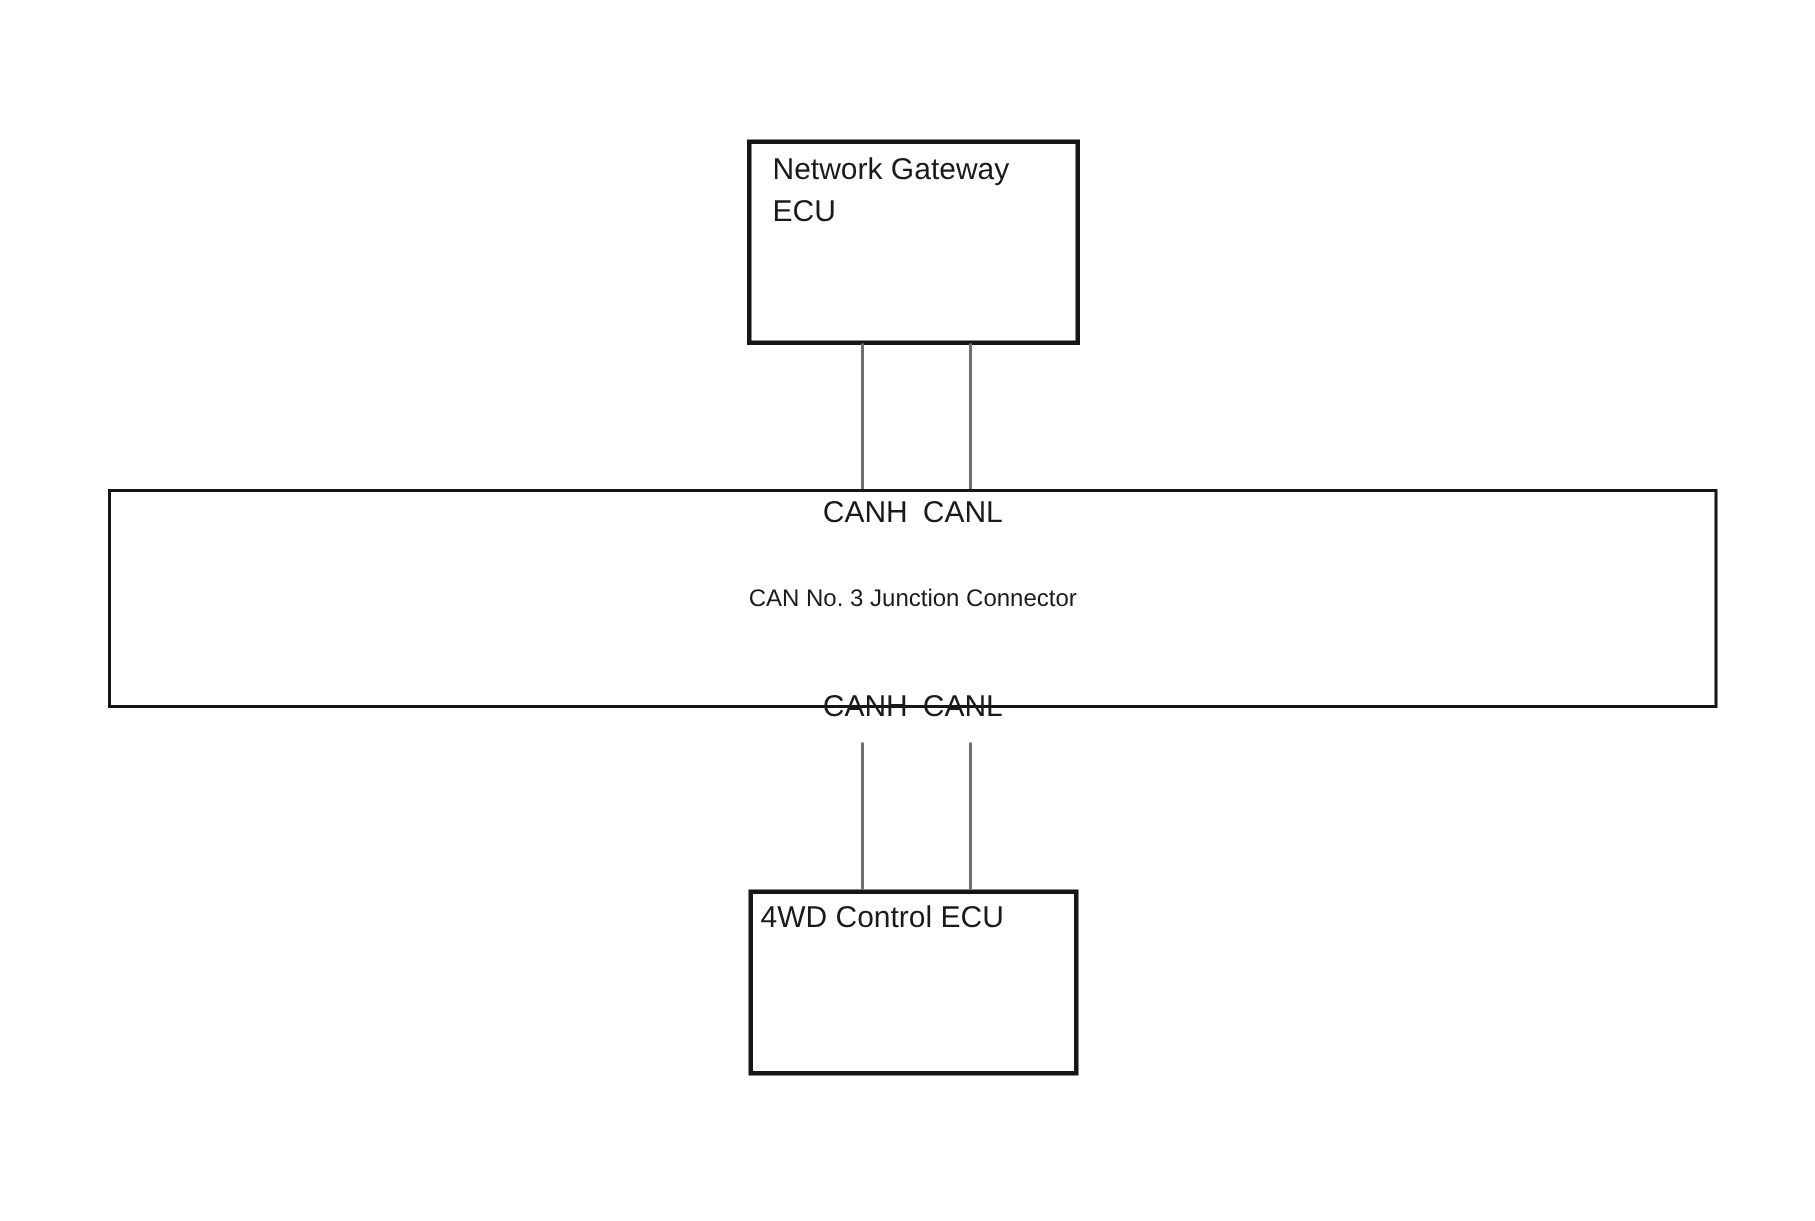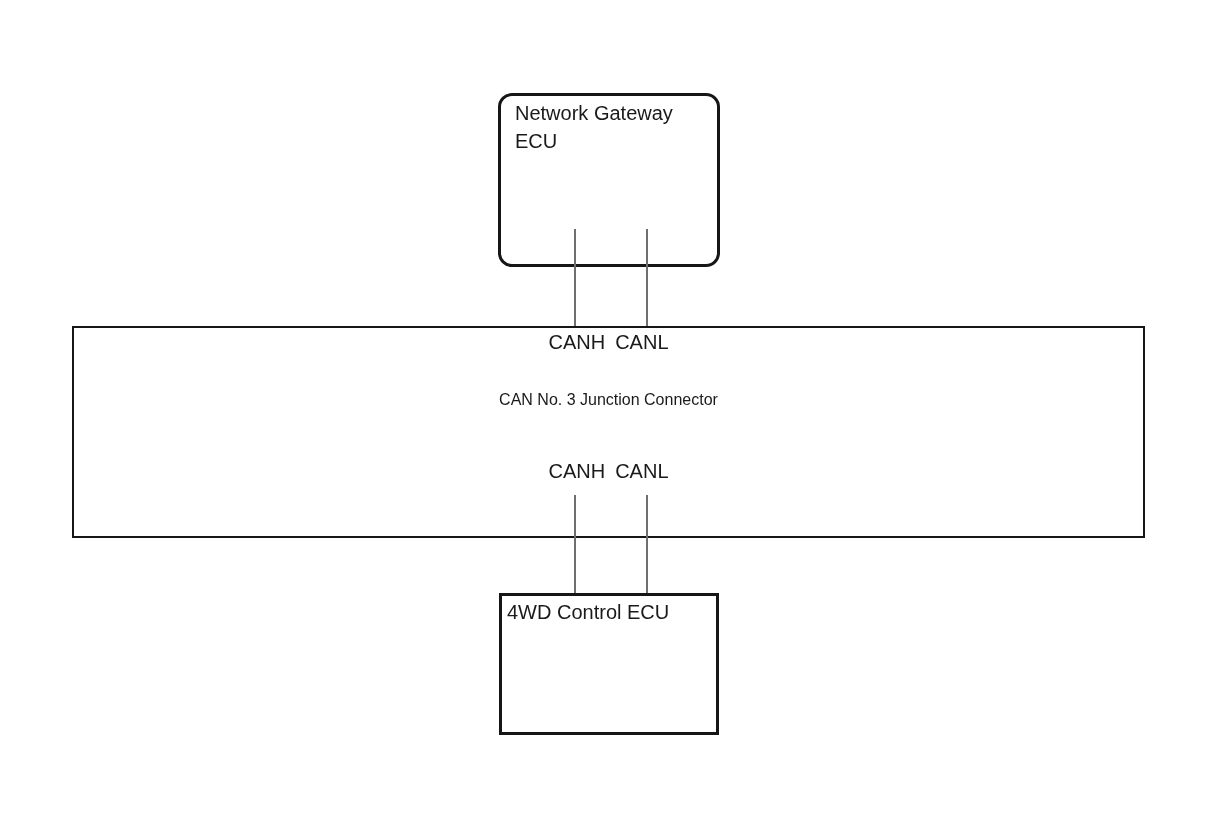--- a/index.html
+++ b/index.html
@@ -25,38 +25,37 @@
     position: absolute;
     border: 3px solid var(--border);
     background: var(--background);
     font-size: 20px;
     color: var(--text);
   }
   .node-top {
     left: 498px;
     top: 93px;
     width: 222px;
-    height: 174px;
+    height: 137px;
     padding: 3px 10px 0 14px;
     line-height: 28px;
-    border-radius: 14px;
   }
   .node-bottom {
     left: 499px;
     top: 593px;
     width: 220px;
-    height: 142px;
+    height: 124px;
     padding: 3px 4px 0 5px;
     line-height: 26px;
   }
   .junction {
     left: 72px;
     top: 326px;
     width: 1073px;
-    height: 212px;
+    height: 146px;
     border-width: 2px;
   }
   .pins {
     position: absolute;
     left: 0;
     right: 0;
     display: flex;
     justify-content: center;
     gap: 10px;
     font-size: 20px;

